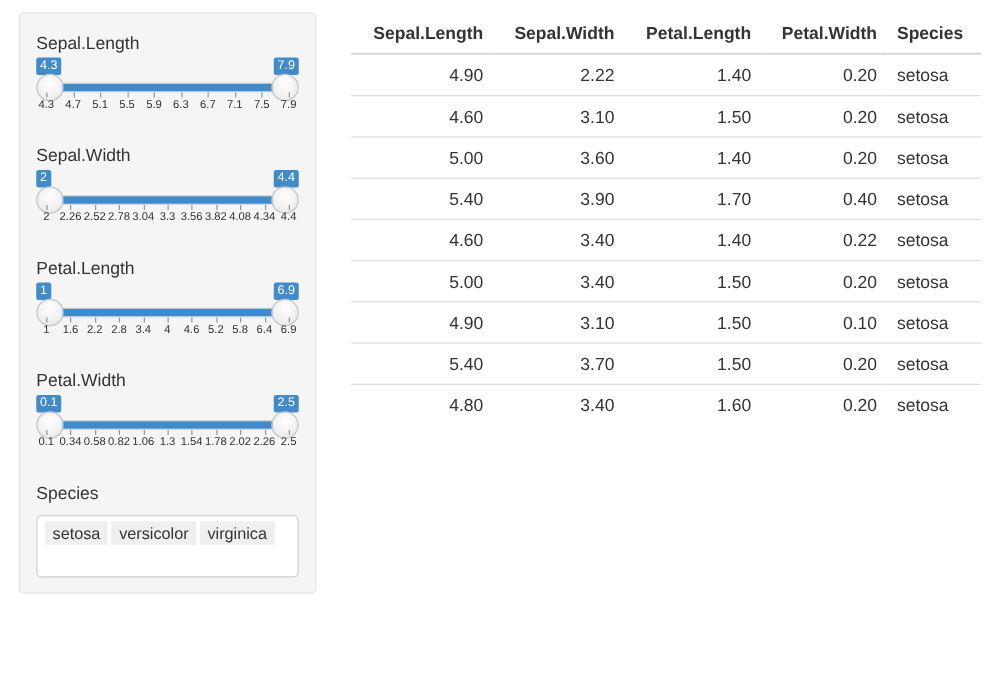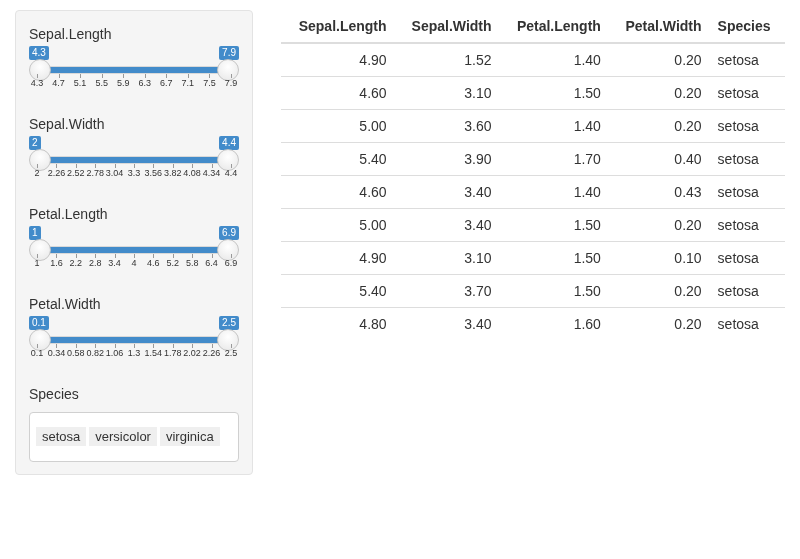--- a/index.html
+++ b/index.html
@@ -15,21 +15,21 @@
   .slider-fill { position: absolute; top: 15px; left: 12px; right: 12px; height: 6px; background: #428bca; }
   .slider-handle { position: absolute; top: 7px; width: 22px; height: 22px; background: radial-gradient(circle at 50% 35%, #fff, #e6e6e6); border: 1px solid #c5c5c5; border-radius: 50%; cursor: grab; }
   .slider-handle.left { left: 0; }
   .slider-handle.right { right: 0; }
   .slider-badge { position: absolute; top: -6px; background: #428bca; color: #fff; font-size: 10px; line-height: 1; padding: 2px 3px; border-radius: 2px; }
   .slider-badge.left { left: 0; }
   .slider-badge.right { right: 0; }
   .slider-ticks { position: absolute; top: 26px; left: 8px; right: 8px; display: flex; justify-content: space-between; }
   .slider-ticks span { font-size: 9px; color: #333; position: relative; white-space: nowrap; width:0; display:flex; justify-content:center; }
   .slider-ticks span::before { content: ""; position: absolute; top: -4px; left: 50%; width: 1px; height: 4px; background: #999; }
-  .selectize { background: #fff; border: 1px solid #d0d0d0; border-radius: 4px; padding: 14px 6px 3px; min-height: 50px; cursor: text; }
+  .selectize { background: #fff; border: 1px solid #d0d0d0; border-radius: 4px; padding: 4px 6px 3px; min-height: 50px; cursor: text; }
   .selectize .item { display: inline-block; background: #efefef; color: #333; padding: 2px 6px; margin: 0 3px 3px 0; font-size: 13px; }
   .main { flex: 1; }
   table { width: 100%; border-collapse: collapse; }
   th, td { padding: 8px 8px; text-align: right; border-bottom: 1px solid #ddd; font-size: 14px; }
   th { font-weight: 700; border-bottom: 2px solid #ddd; }
   th:last-child, td:last-child { text-align: left; }
   tbody tr:last-child td { border-bottom: none; }
 </style>
 </head>
 <body>
@@ -143,21 +143,21 @@
             <th>Sepal.Length</th>
             <th>Sepal.Width</th>
             <th>Petal.Length</th>
             <th>Petal.Width</th>
             <th>Species</th>
           </tr>
         </thead>
       <tbody id="tbody">
           <tr>
             <td>4.90</td>
-            <td>1.52</td>
+            <td>2.22</td>
             <td>1.40</td>
             <td>0.20</td>
             <td>setosa</td>
           </tr>
           <tr>
             <td>4.60</td>
             <td>3.10</td>
             <td>1.50</td>
             <td>0.20</td>
             <td>setosa</td>
@@ -173,21 +173,21 @@
             <td>5.40</td>
             <td>3.90</td>
             <td>1.70</td>
             <td>0.40</td>
             <td>setosa</td>
           </tr>
           <tr>
             <td>4.60</td>
             <td>3.40</td>
             <td>1.40</td>
-            <td>0.43</td>
+            <td>0.22</td>
             <td>setosa</td>
           </tr>
           <tr>
             <td>5.00</td>
             <td>3.40</td>
             <td>1.50</td>
             <td>0.20</td>
             <td>setosa</td>
           </tr>
           <tr>

